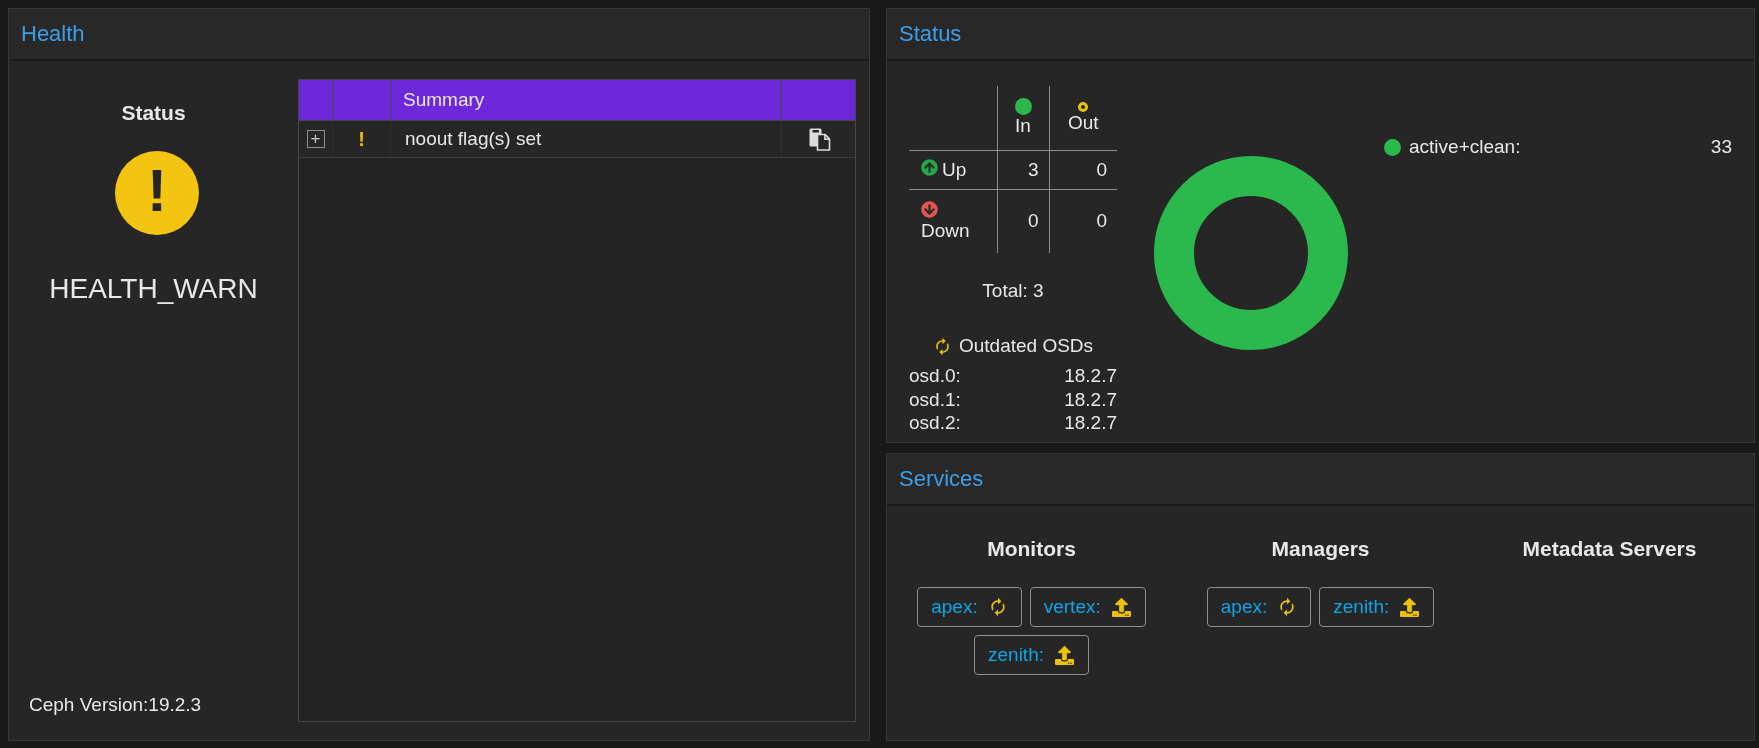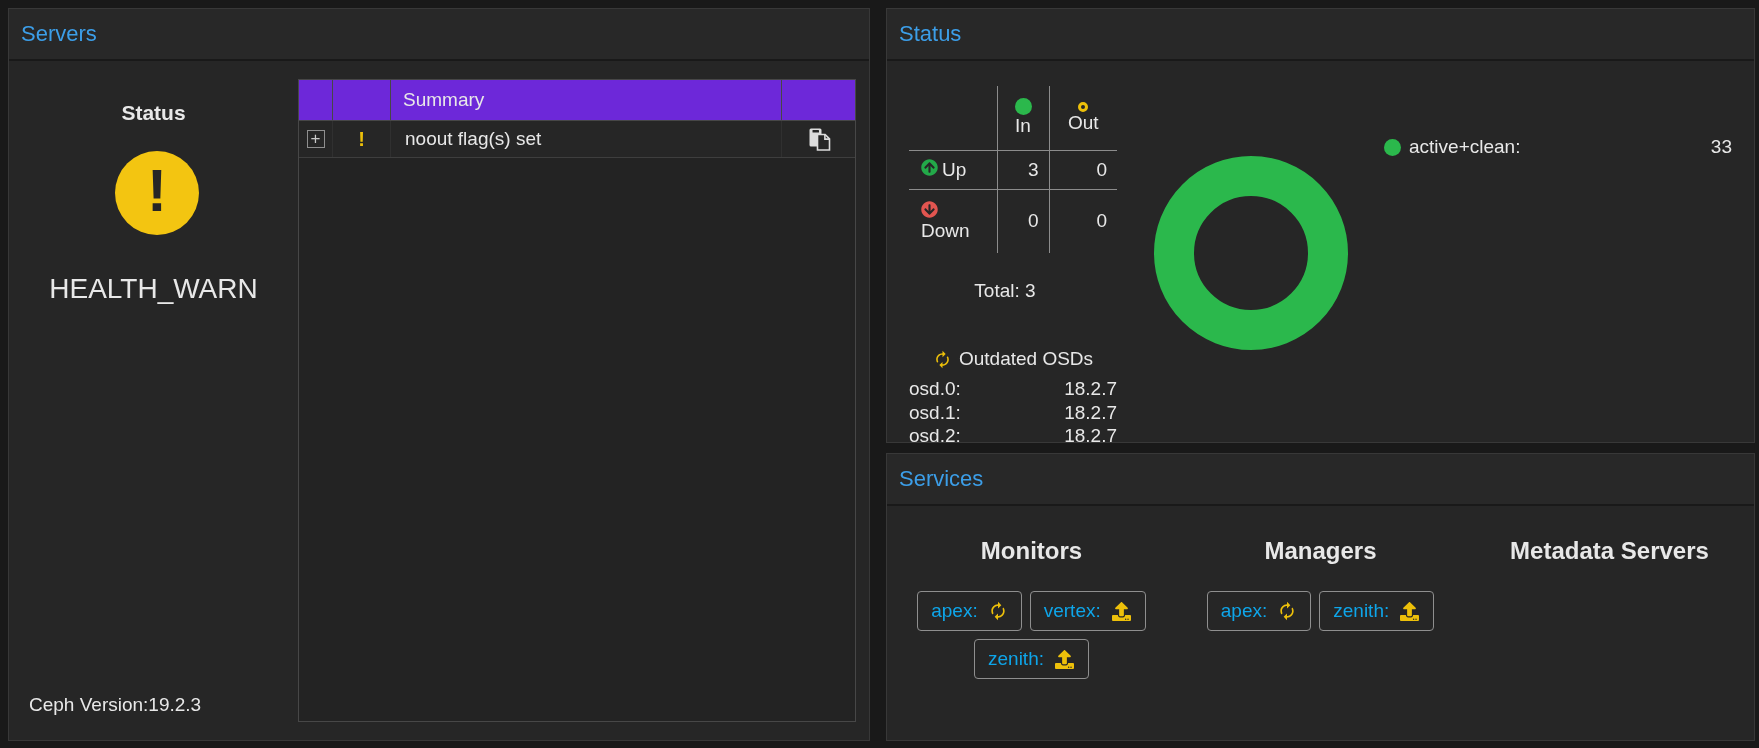--- a/index.html
+++ b/index.html
@@ -63,54 +63,54 @@
   .osd-grid .c-out { width:68px; }
   .osd-grid .r-hdr td { height:64px; }
   .osd-grid .r-up td { height:39px; }
   .osd-grid .r-down td { height:64px; }
   .hdr-cell { display:flex; flex-direction:column; align-items:center; }
   .dot-green { width:17px; height:17px; border-radius:50%; background:#2bb84c; }
   .ring-yellow { width:10px; height:10px; border-radius:50%; border:3.5px solid #edc00a; background:transparent; }
   .val-cell { text-align:right; padding-right:10px; }
   .lbl-inline { display:flex; gap:4px; }
   .lbl-stack svg { display:block; margin-bottom:2px; }
-  .total-line { left:14px; top:271px; width:208px; text-align:center; }
-  .outdated { left:22px; top:339px; width:208px; }
+  .total-line { left:22px; top:271px; width:208px; text-align:center; }
+  .outdated { left:22px; top:326px; width:208px; }
   .outdated-title { display:flex; align-items:center; justify-content:center; gap:7px; margin-bottom:7px; }
   .outdated-item { display:flex; justify-content:space-between; line-height:23.5px; }
   .donut {
     left:267px; top:147px; width:194px; height:194px; border-radius:50%;
     border:40px solid #2bb84c; background:transparent;
   }
   .pgs-heading { left:497px; right:22px; top:76px; text-align:center; font-weight:bold; font-size:21px; }
   .pgs-legend { left:497px; right:22px; top:127px; display:flex; align-items:center; }
   .pgs-legend .dot-green { margin-right:8px; flex:none; }
   .pgs-legend .pg-count { margin-left:auto; }
 
   
   #services-panel { left:886px; top:453px; width:869px; height:288px; }
   .svc-body { display:flex; height:233px; }
   .svc-col { flex:1; display:flex; flex-direction:column; align-items:center; }
-  .svc-heading { margin-top:31px; font-weight:bold; font-size:24px; text-align:center; }
+  .svc-heading { margin-top:31px; font-weight:bold; font-size:21px; text-align:center; }
   .badge-wrap { margin-top:26px; display:flex; flex-wrap:wrap; justify-content:center; gap:8px; padding:0 24px; }
   .badge {
     display:inline-flex; align-items:center; gap:10px;
     border:1px solid #8f8f8f; border-radius:4px; padding:9px 13px;
     background:transparent; color:#0ea5e9; font-size:19px; line-height:20px;
   }
   .icon-yellow { fill:#edc00a; }
   .icon-green { fill:#23a949; }
   .icon-red { fill:#e25550; }
 </style>
 </head>
 <body>
 
 <div class="panel" id="health-panel">
   <div class="panel-header">
-    <span class="panel-title">Servers</span>
+    <span class="panel-title">Health</span>
   </div>
 
   <div class="abs status-heading">Status</div>
 
   <div class="abs warn-circle">
     <span class="bang">!</span>
   </div>
 
   <div class="abs health-warn-text">HEALTH_WARN</div>
 

